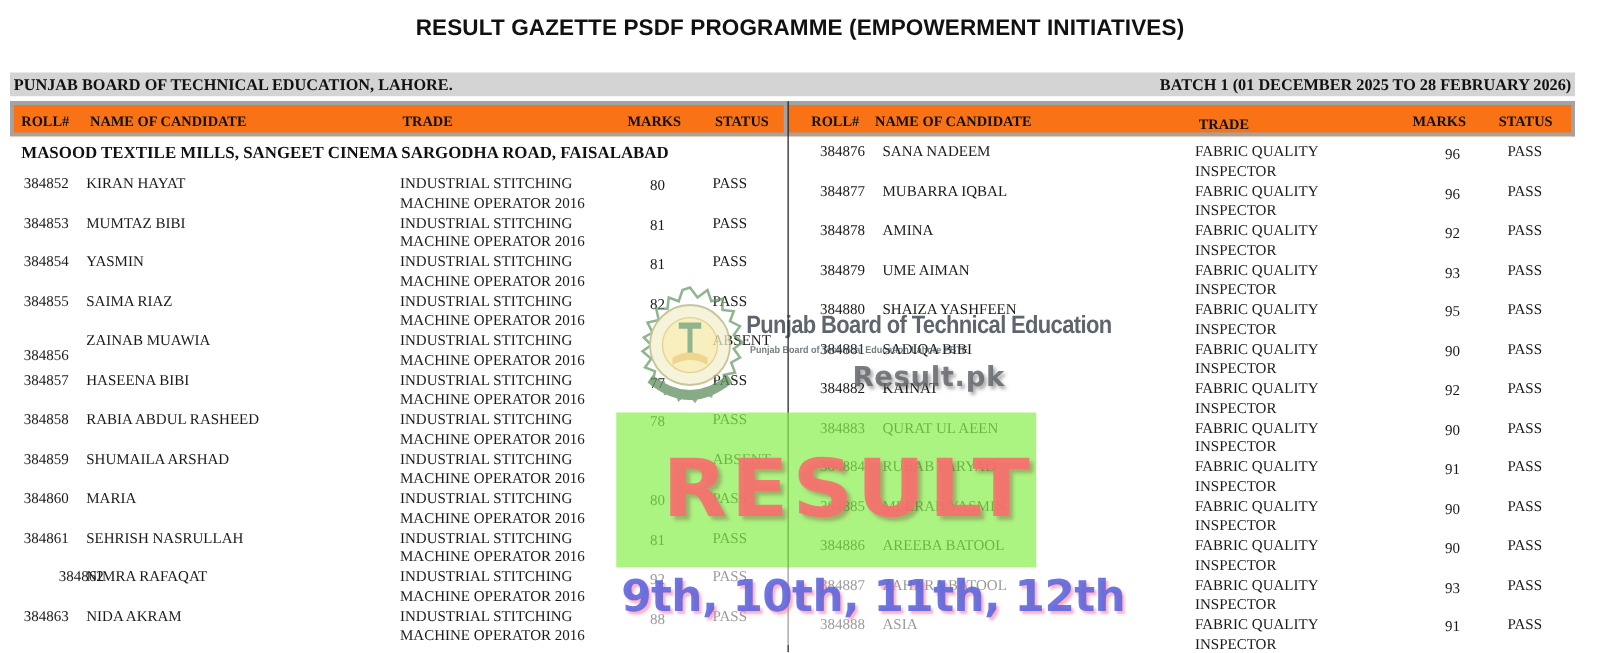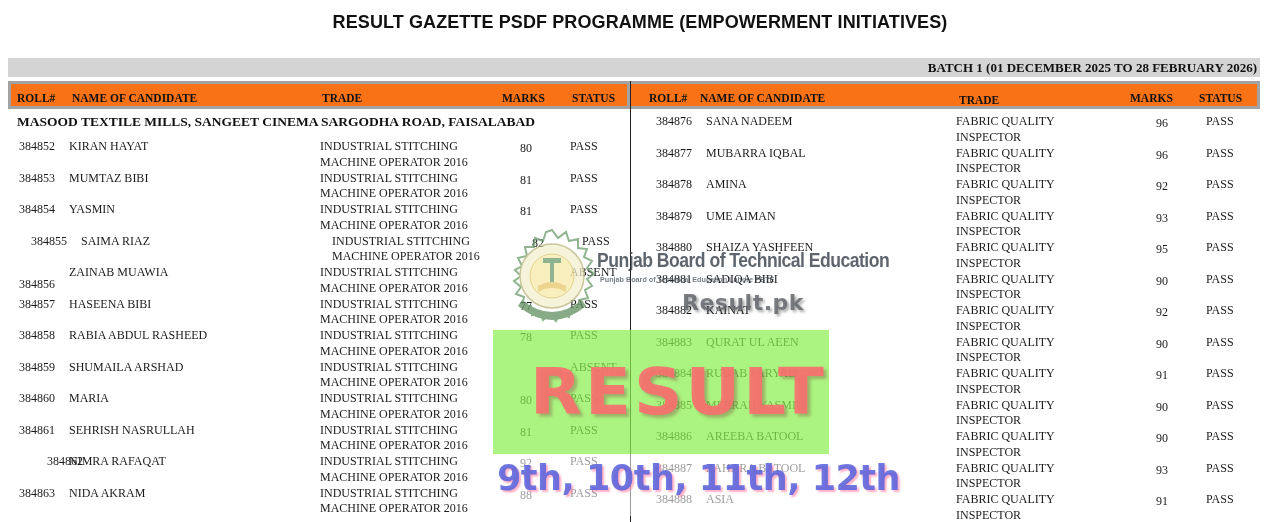--- a/index.html
+++ b/index.html
@@ -64,20 +64,21 @@
     left: 497px; top: 458px; font-family: "DejaVu Sans", sans-serif; font-weight: bold; font-size: 35px;
     color: rgba(90,100,220,0.88); text-shadow: 2px 2px 2px rgba(255,120,160,0.6); letter-spacing: -0.5px;
   }
 </style>
 </head>
 <body>
 
 <div class="title">RESULT GAZETTE PSDF PROGRAMME (EMPOWERMENT INITIATIVES)</div>
 
 <div class="board-band">
+  <span class="left">PUNJAB BOARD OF TECHNICAL EDUCATION, LAHORE.</span>
   <span class="right">BATCH 1 (01 DECEMBER 2025 TO 28 FEBRUARY 2026)</span>
 </div>
 
 <div class="header-row left">
   <span style="left:6px">ROLL#</span>
   <span style="left:61px">NAME OF CANDIDATE</span>
   <span style="left:311px">TRADE</span>
   <span style="left:491px">MARKS</span>
   <span style="left:561px">STATUS</span>
 </div>
@@ -111,21 +112,21 @@
       <span style="left: 562px; top: 0px;">PASS</span>
     </div>
     <div class="row" style="left: 8px; top: 202px; width: 620px;">
       <span style="left: 11px; top: 0px;">384854</span>
       <span style="left: 61px; top: 0px;">YASMIN</span>
       <span style="left: 312px; top: 0px;">INDUSTRIAL STITCHING</span>
       <span style="left: 312px; top: 15.5px;">MACHINE OPERATOR 2016</span>
       <span style="left: 512px; top: 2px;">81</span>
       <span style="left: 562px; top: 0px;">PASS</span>
     </div>
-    <div class="row" style="left: 20px; top: 233.5px; width: 620px; font-family: Liberation Serif, serif;">
+    <div class="row" style="left: 8px; top: 233.5px; width: 620px; font-family: Liberation Serif, serif;">
       <span style="left: 11px; top: 0px;">384855</span>
       <span style="left: 61px; top: 0px;">SAIMA RIAZ</span>
       <span style="left: 312px; top: 0px;">INDUSTRIAL STITCHING</span>
       <span style="left: 312px; top: 15.5px;">MACHINE OPERATOR 2016</span>
       <span style="left: 512px; top: 2px;">82</span>
       <span style="left: 562px; top: 0px;">PASS</span>
     </div>
     <div class="row" style="left: 8px; top: 265px; width: 620px;">
       <span style="left: 11px; top: 12px;">384856</span>
       <span style="left: 61px; top: 0px;">ZAINAB MUAWIA</span>

